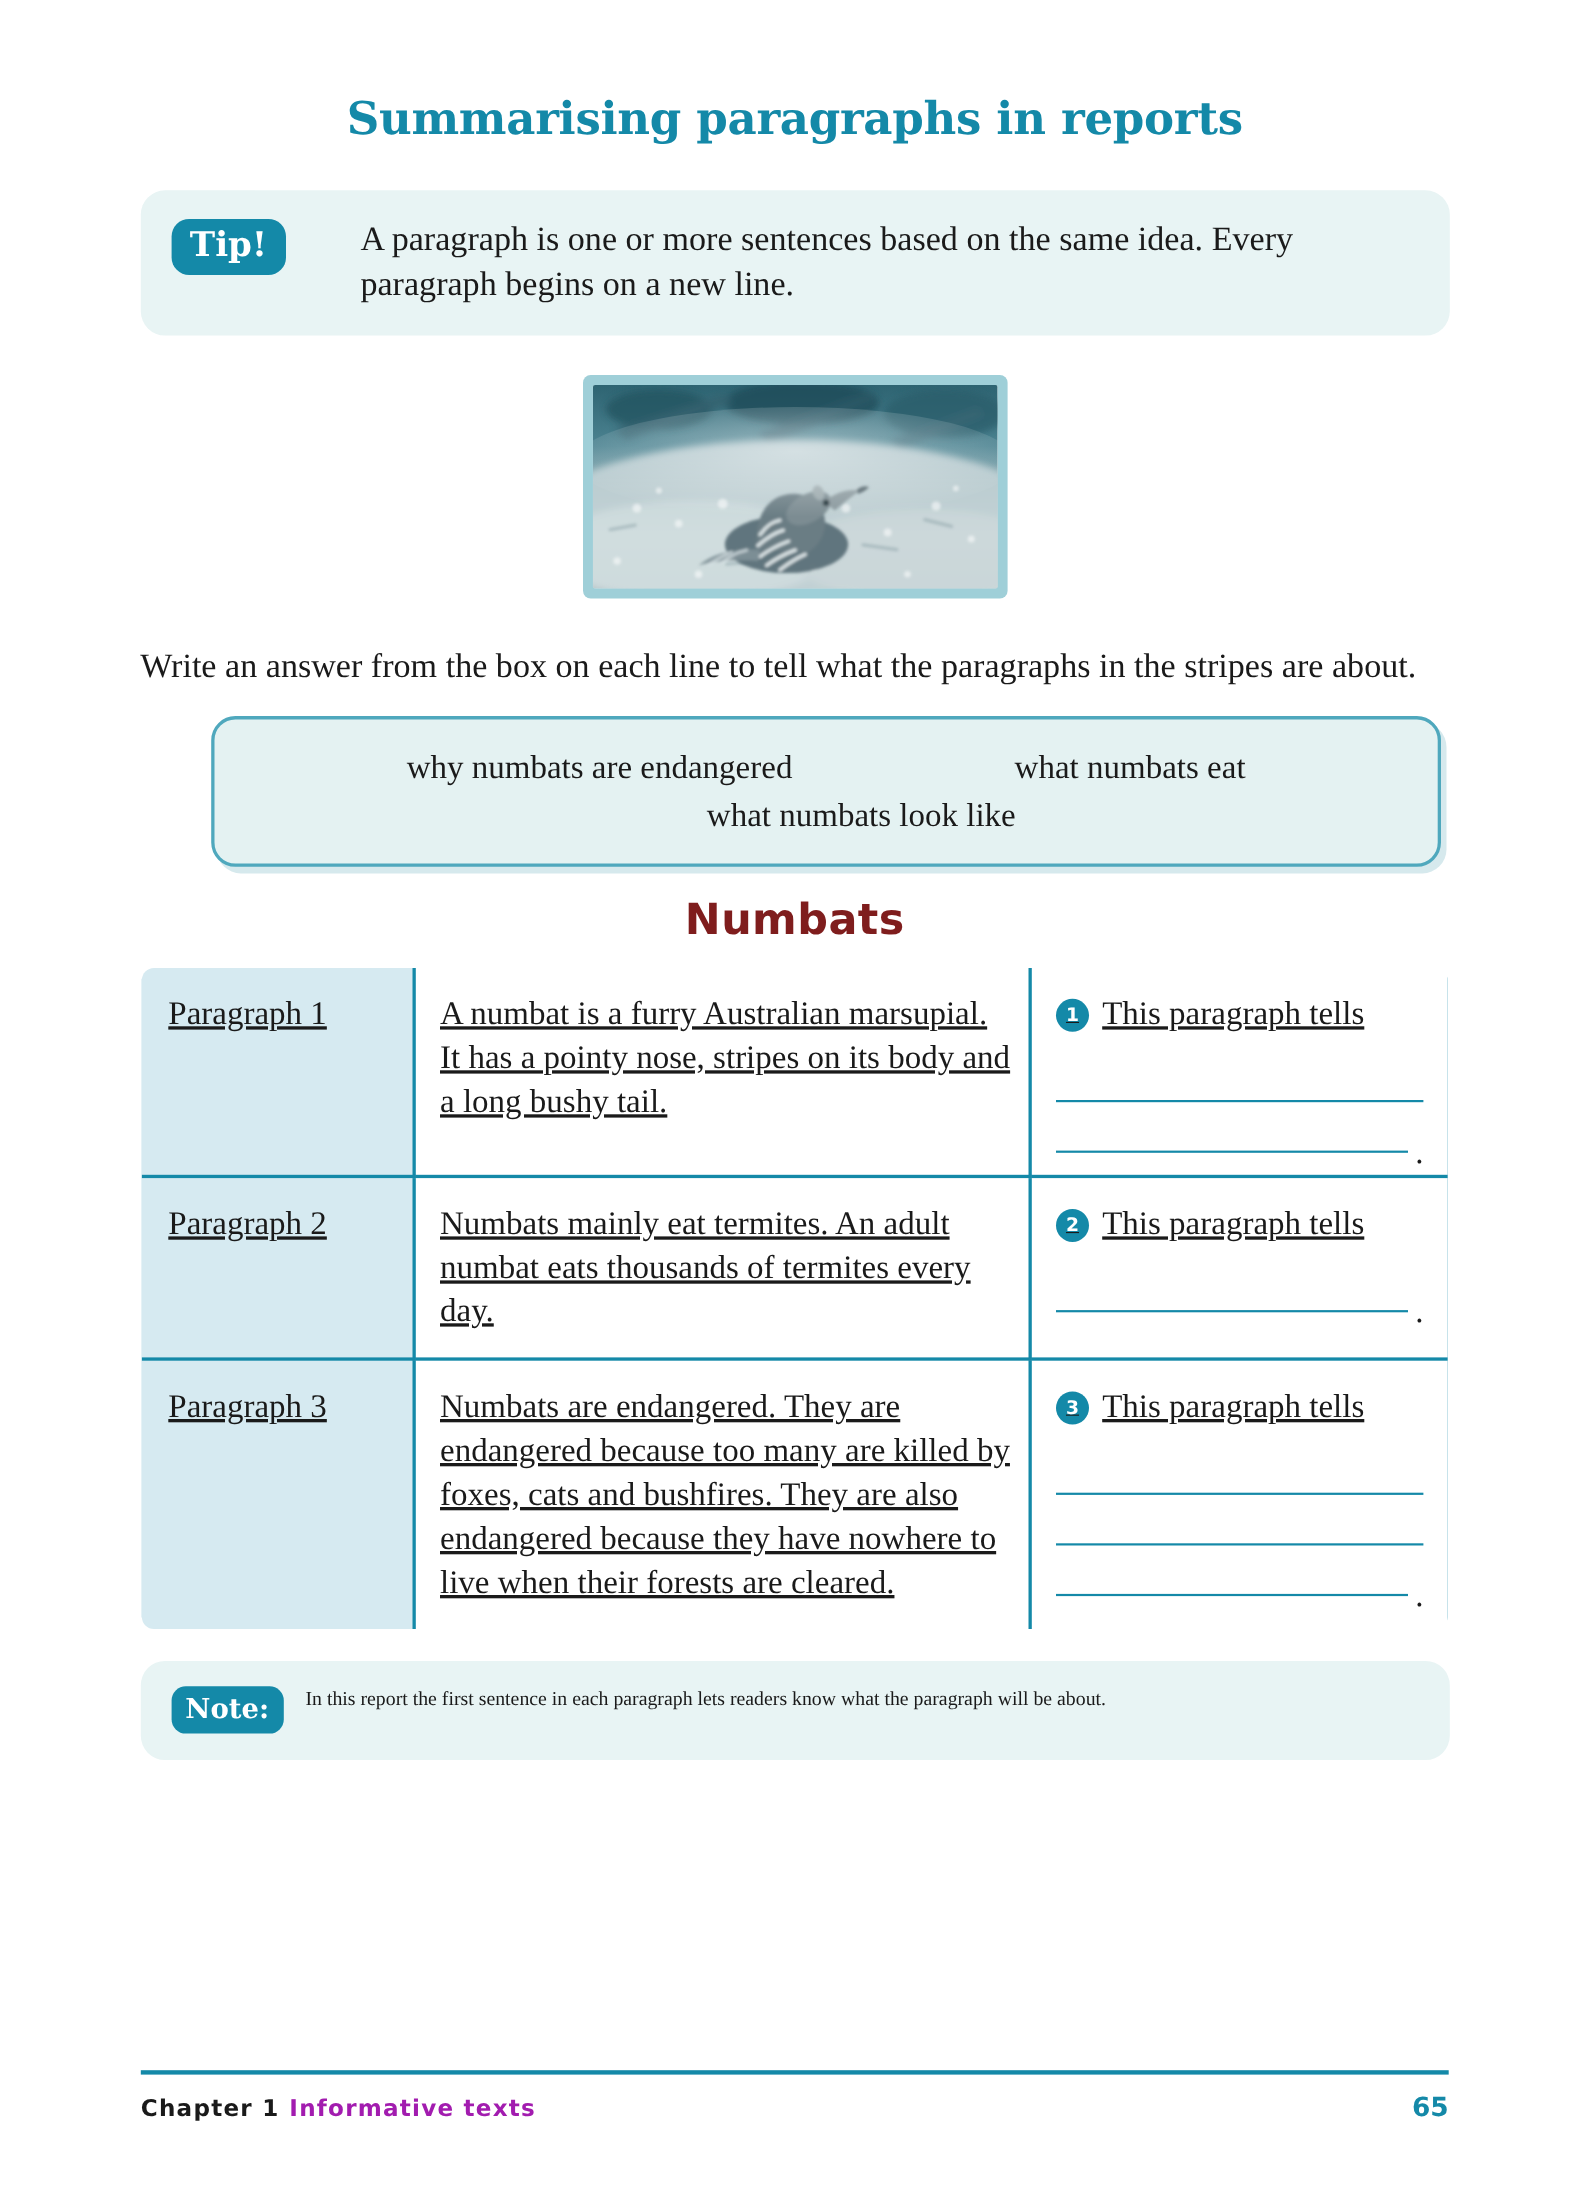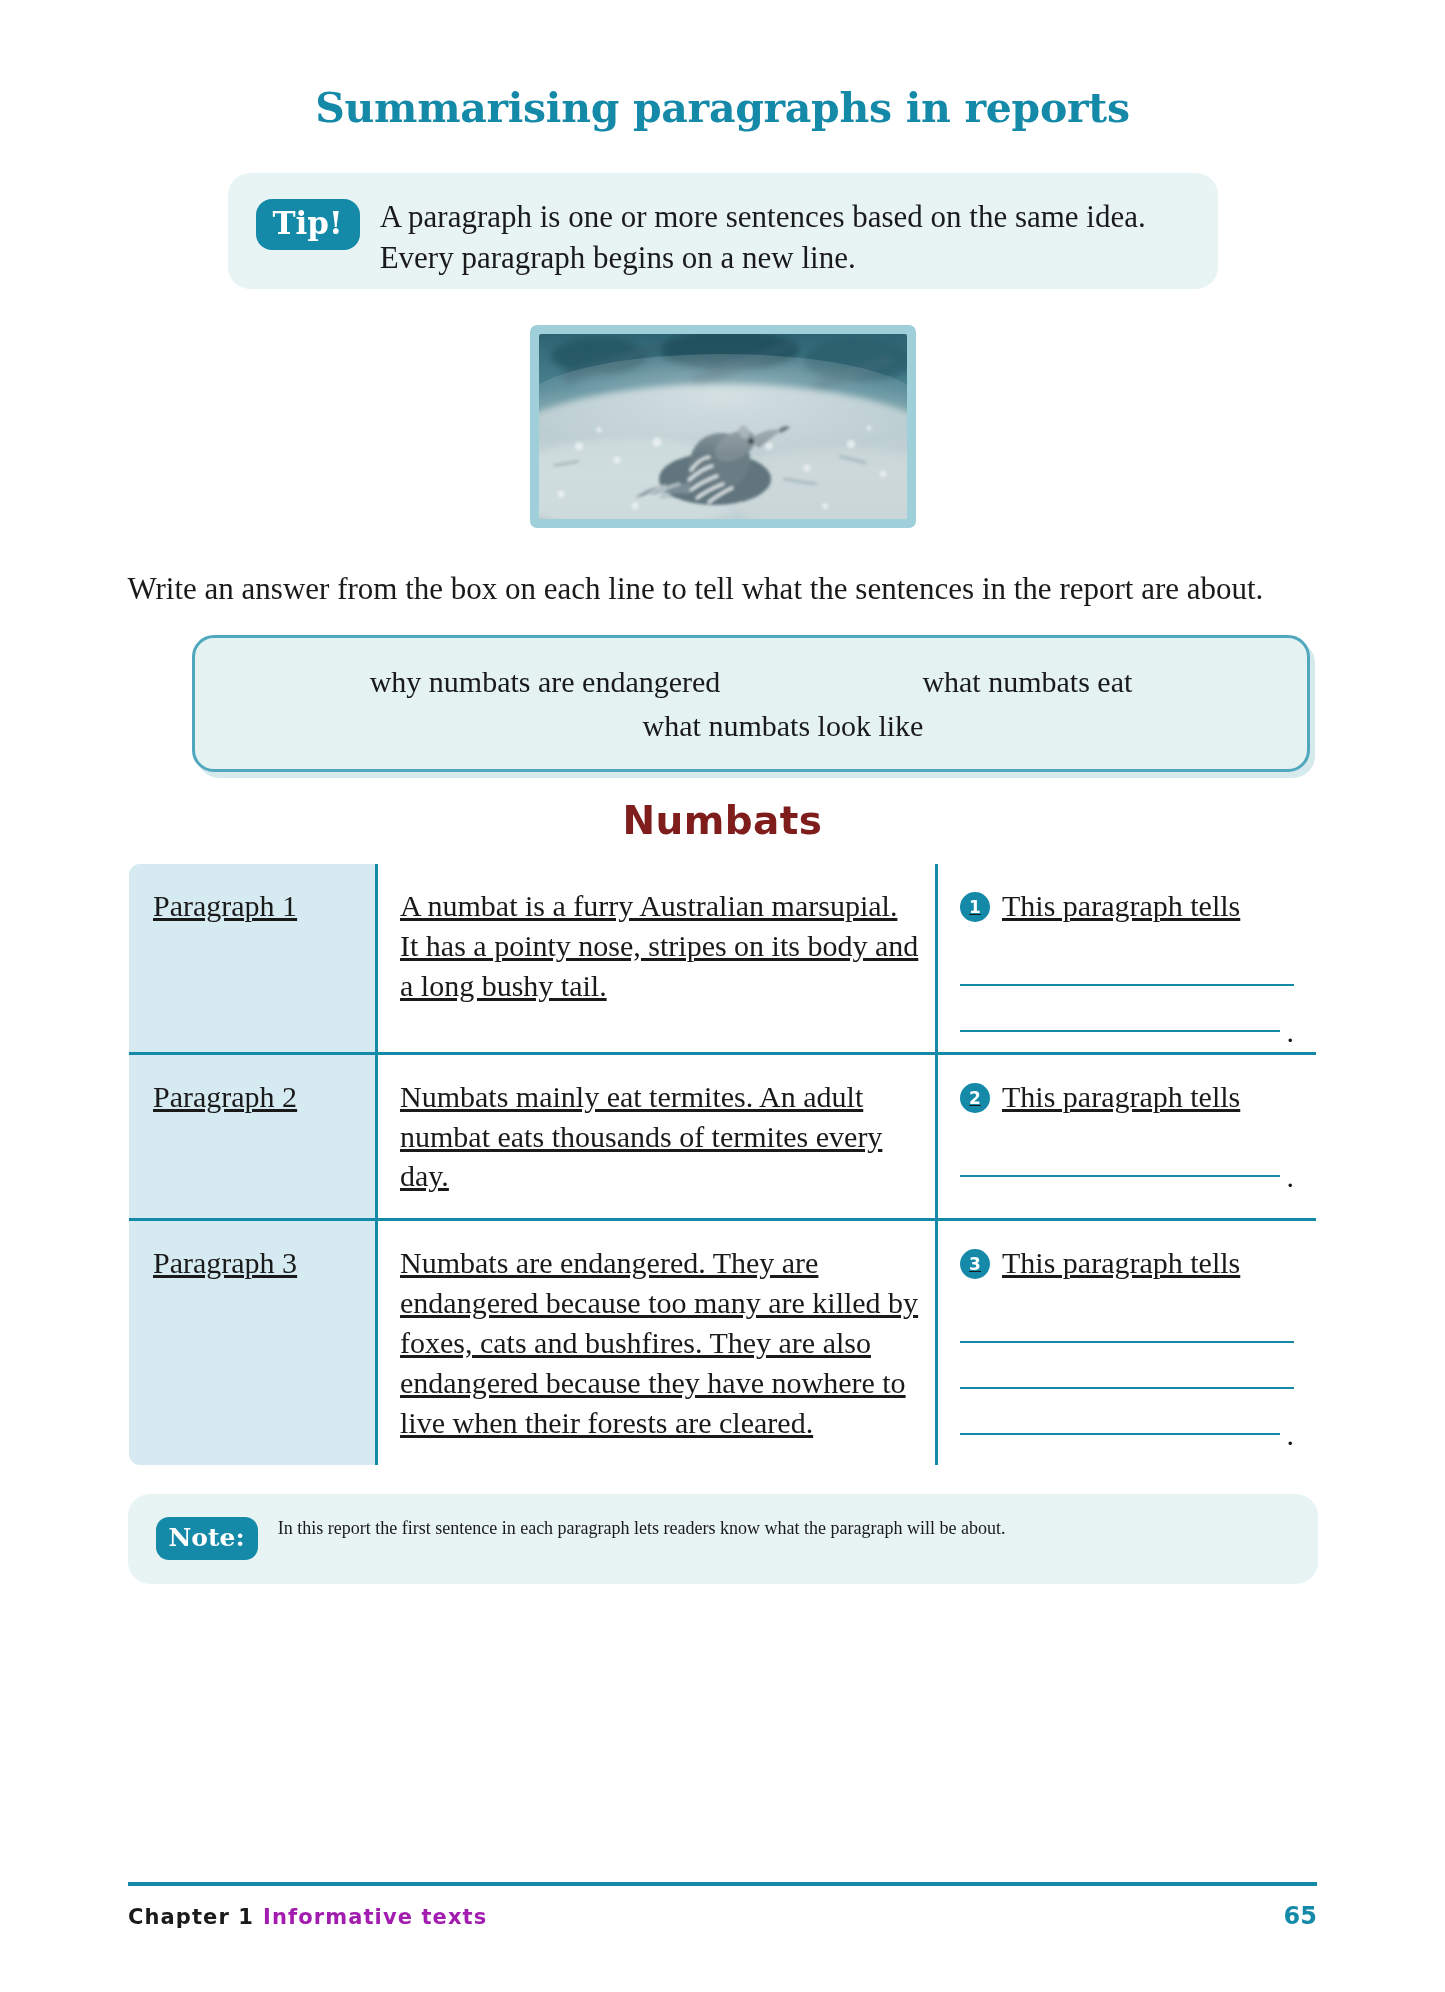--- a/index.html
+++ b/index.html
@@ -41,23 +41,24 @@
   .callout {
     position: relative;
     margin: 0 auto;
     background: #e8f4f4;
     border-radius: 22px;
     box-sizing: border-box;
     display: flex;
     align-items: flex-start;
   }
   .callout-tip {
-    width: 990px;
+    width: 1190px;
     margin-top: 44px;
-    padding: 24px 30px 10px 28px;
+    padding: 24px 30px 26px 28px;
+    gap: 48px;
   }
   .callout-note {
     width: 1190px;
     padding: 22px 30px 24px 28px;
   }
   .badge {
     flex: 0 0 auto;
     background: #1489a8;
     color: #ffffff;
     font-family: "DejaVu Serif", "Liberation Serif", serif;
@@ -350,21 +351,21 @@
           <g stroke="#dbe5e8" stroke-width="2.6" opacity="0.7" stroke-linecap="round">
             <path d="M140 150 C132 152 124 156 118 161"></path>
             <path d="M126 152 C118 155 112 159 106 163"></path>
           </g>
         </g>
         <ellipse cx="184" cy="70" rx="200" ry="50" fill="url(#lightBlob)"></ellipse>
       </svg>
     </div>
   </div>
 
-  <p class="instruction">Write an answer from the box on each line to tell what the sentences in the report are about.</p>
+  <p class="instruction">Write an answer from the box on each line to tell what the paragraphs in the stripes are about.</p>
 
   <div class="wordbank">
     <div class="wb-top">
       <span class="wordbank-row wb-1">why numbats are endangered</span>
       <span class="wordbank-row">what numbats eat</span>
     </div>
     <div>
         <span class="wordbank-row wb-2">what numbats look like</span>
       </div>
   </div>

